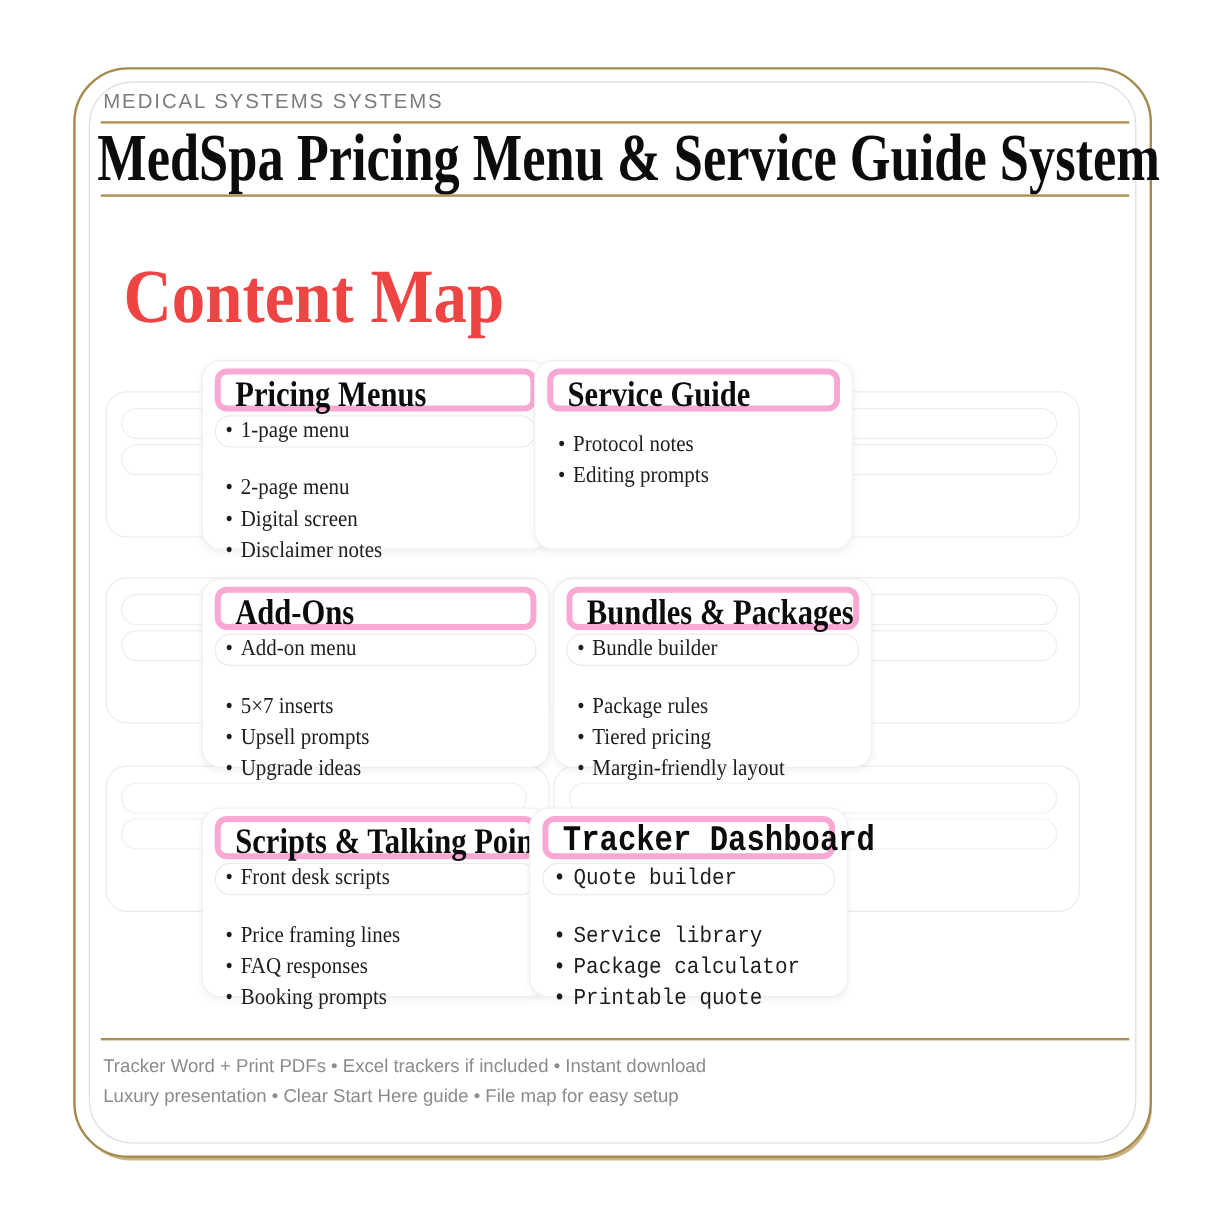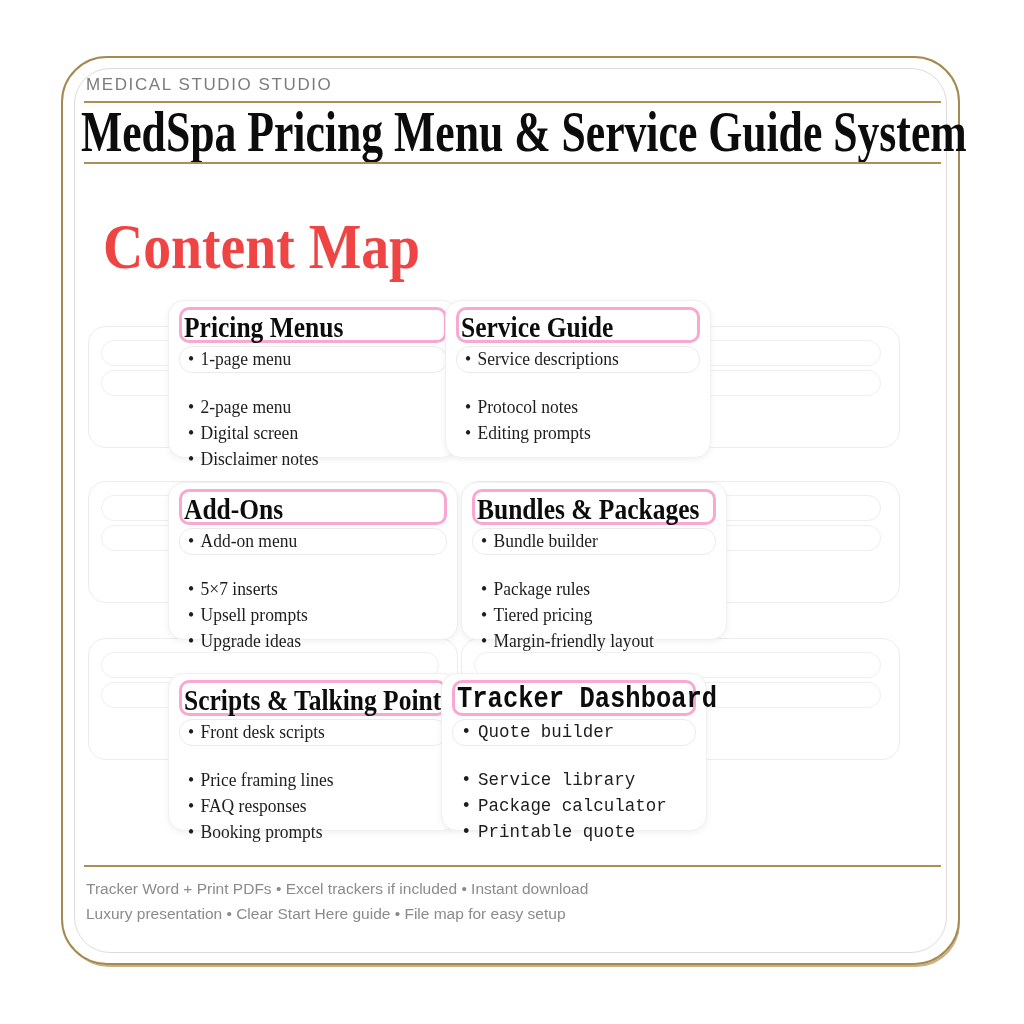--- a/index.html
+++ b/index.html
@@ -47,22 +47,22 @@
   .card{position:absolute;height:158px;box-sizing:border-box;background:#ffffff;
     border:1px solid #f0f0f0;border-radius:16px;padding:6px 10px 8px 10px;
     box-shadow:0 2px 6px rgba(0,0,0,0.06);z-index:2;}
   .c0{left:168px;top:300px;width:290px;}
   .c1{left:445px;top:300px;width:266px;}
   .c2{left:168px;top:482px;width:290px;}
   .c3{left:461px;top:482px;width:266px;}
   .c4{left:168px;top:673px;width:290px;}
   .c5{left:441px;top:673px;width:266px;font-family:Liberation Mono, monospace;}
 
-  .tpill{box-sizing:border-box;height:36px;line-height:33px;padding:0 2px;margin-bottom:3px;
-    border:3px solid #f9a8d4;border-radius:10px;overflow:visible;}
+  .tpill{box-sizing:border-box;height:36px;line-height:33px;padding:0 12px;margin-bottom:3px;
+    border:5px solid #f9a8d4;border-radius:10px;overflow:visible;}
   .tpill .t{display:inline-block;transform:scaleX(0.85);transform-origin:0 60%;
     font-size:30px;font-weight:bold;color:#0c0c0c;white-space:nowrap;}
   .item{box-sizing:border-box;height:26px;line-height:26px;padding:12px 9px;
     font-size:19px;color:#1d1d1d;white-space:nowrap;}
   .item.pilled{height:27px;line-height:24px;border:1px solid #ebebeb;border-radius:13px;
     padding:0 8px;margin-bottom:9px;}
   .item .it{display:inline-block;transform:scaleX(0.92);transform-origin:0 55%;white-space:nowrap;}
   .item .b{margin-right:7px;}
 
   
@@ -72,21 +72,21 @@
   .f2{top:905px;}
 </style>
 </head>
 <body>
 
 <div class="page">
 
   <div class="gold-frame"></div>
   <div class="inner-frame"></div>
 
-  <div class="brand">MEDICAL STUDIO STUDIO</div>
+  <div class="brand">MEDICAL SYSTEMS SYSTEMS</div>
   <div class="rule rule-1"></div>
   <h1 class="main-title"><span class="shrink">MedSpa Pricing Menu &amp; Service Guide System</span></h1>
   <div class="rule rule-2"></div>
   <h2 class="section-title"><span class="shrink">Content Map</span></h2>
 
   <div class="ghost g0">
     <div class="gpill p1"></div>
     <div class="gpill p2"></div>
   </div>
   <div class="ghost g1">
@@ -113,21 +113,20 @@
   <div class="card c0">
     <div class="tpill"><span class="t">Pricing Menus</span></div>
     <div class="item pilled"><span class="it"><span class="b">•</span><span>1-page menu</span></span></div>
     <div class="item"><span class="it"><span class="b">•</span><span>2-page menu</span></span></div>
     <div class="item"><span class="it"><span class="b">•</span><span>Digital screen</span></span></div>
     <div class="item"><span class="it"><span class="b">•</span><span>Disclaimer notes</span></span></div>
   </div>
 
   <div class="card c1">
     <div class="tpill"><span class="t">Service Guide</span></div>
-    <div class="item pilled"><span class="it"><span class="b">•</span><span>Service descriptions</span></span></div>
     <div class="item"><span class="it"><span class="b">•</span><span>Protocol notes</span></span></div>
     <div class="item"><span class="it"><span class="b">•</span><span>Editing prompts</span></span></div>
   </div>
 
   <div class="card c2">
     <div class="tpill"><span class="t">Add-Ons</span></div>
     <div class="item pilled"><span class="it"><span class="b">•</span><span>Add-on menu</span></span></div>
     <div class="item"><span class="it"><span class="b">•</span><span>5×7 inserts</span></span></div>
     <div class="item"><span class="it"><span class="b">•</span><span>Upsell prompts</span></span></div>
     <div class="item"><span class="it"><span class="b">•</span><span>Upgrade ideas</span></span></div>

